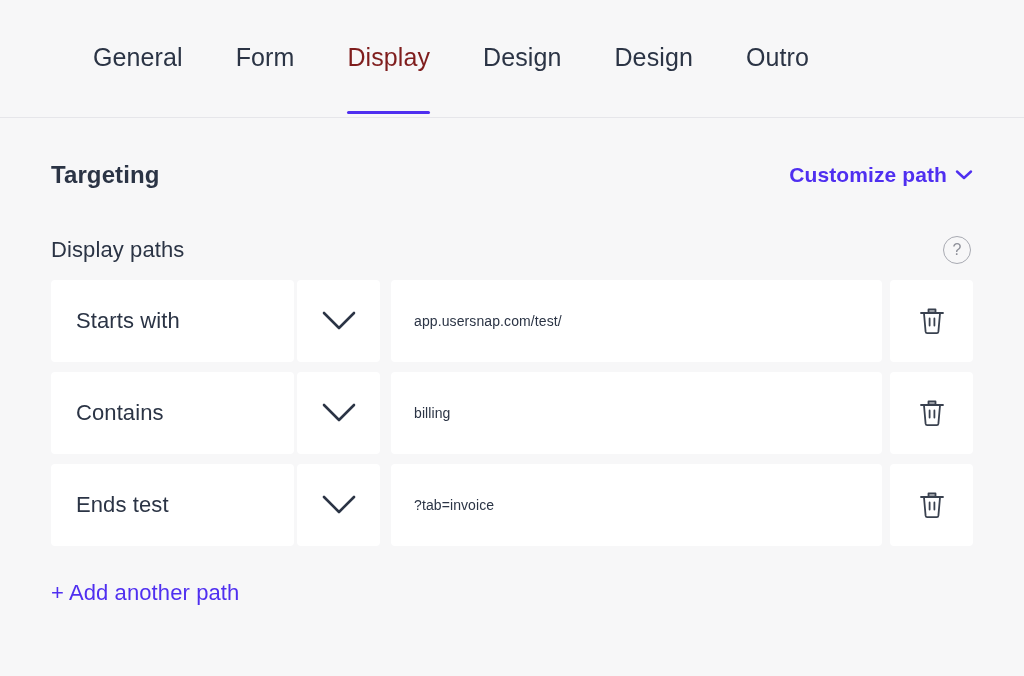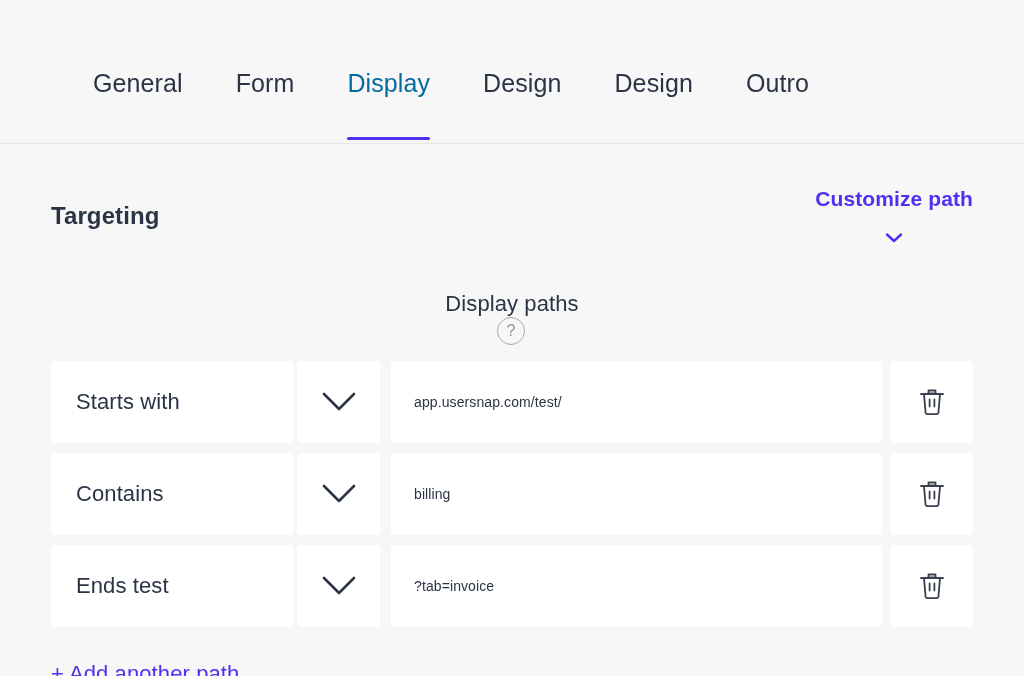--- a/index.html
+++ b/index.html
@@ -26,36 +26,35 @@
   
   .tabbar {
     position: relative;
     height: 118px;
     border-bottom: 1px solid #e6e6ea;
     background: #f7f7f8;
     display: flex;
     align-items: flex-start;
     padding-left: 93px;
     box-sizing: border-box;
-    margin-top: 26px;
   }
   .tab {
     position: relative;
     font-size: 25px;
     line-height: 1;
     color: #2b3445;
     padding: 45px 0 0 0;
     margin-right: 53px;
     cursor: pointer;
     white-space: nowrap;
     letter-spacing: 0.1px;
   }
   .tab:last-child { margin-right: 0; }
   .tab.active {
-    color: #0369a1;
+    color: #7f1d1d;
   }
   .tab.active::after {
     content: "";
     position: absolute;
     left: 0;
     right: 0;
     bottom: -44px;
     height: 3px;
     background: #4f2ff0;
     border-radius: 2px;
@@ -75,40 +74,38 @@
   .section-title {
     font-size: 24px;
     font-weight: bold;
     color: #2b3445;
     letter-spacing: 0.1px;
     text-align: right;
   }
   .customize-path {
     display: flex;
     align-items: center;
-    gap: 21px;
+    gap: 8px;
     color: #4f2ff0;
     font-size: 21px;
     font-weight: bold;
     cursor: pointer;
     letter-spacing: 0.1px;
-    flex-direction: column;
   }
   .customize-path .chev {
     display: inline-flex;
     width: 18px;
     height: 12px;
   }
 
   .subhead {
     display: flex;
     align-items: center;
     justify-content: space-between;
     margin-top: 47px;
-    flex-direction: column;
   }
   .subhead-label {
     font-size: 22px;
     color: #2b3445;
     letter-spacing: 0.1px;
   }
   .help-icon {
     width: 28px;
     height: 28px;
     border-radius: 50%;

